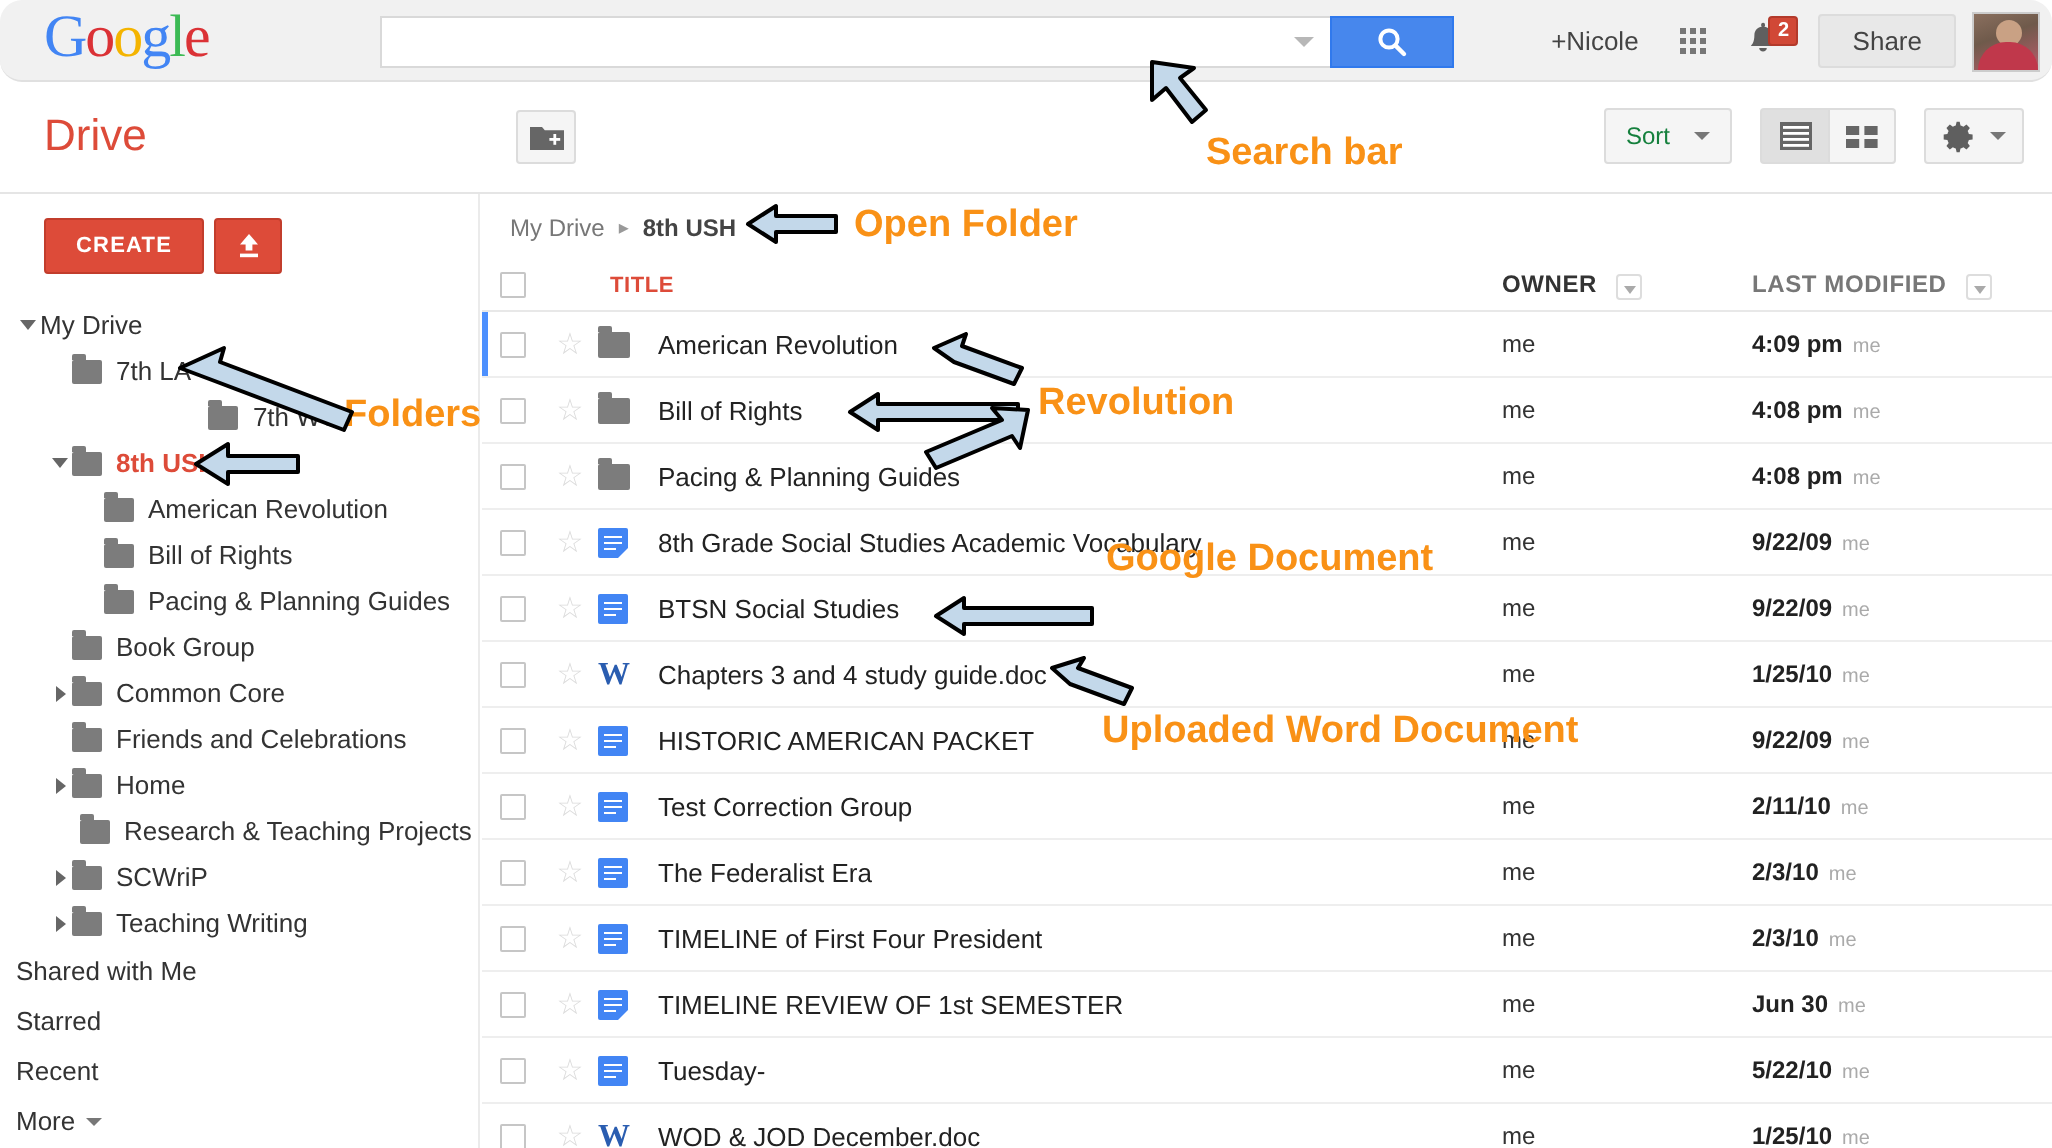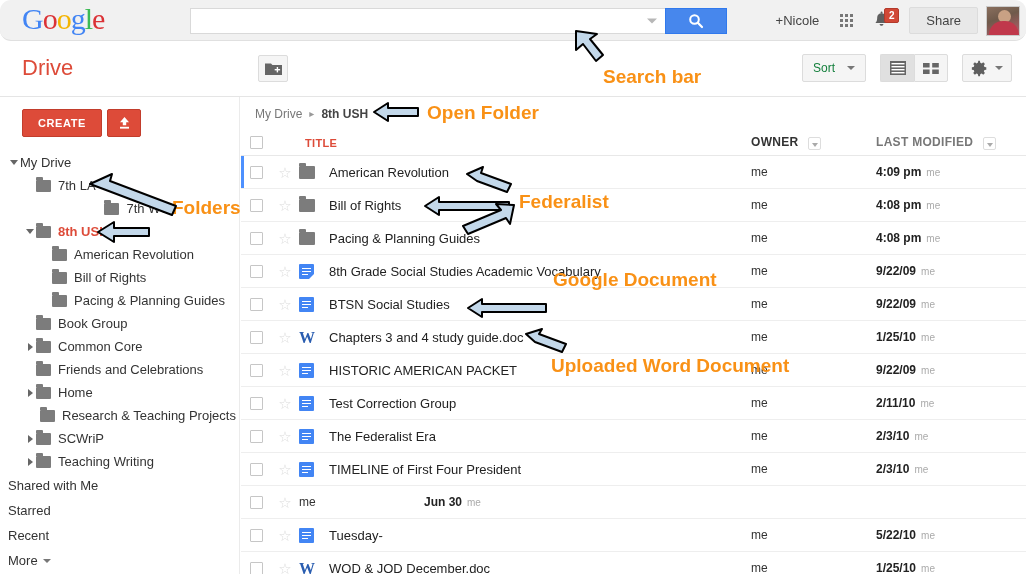--- a/index.html
+++ b/index.html
@@ -682,20 +682,30 @@
           <div class="ownercell"><span>me</span></div>
           <div class="modcell"><span class="moddate">2/3/10</span><span class="modme">me</span></div>
         </div>
         <div class="frow">
           <div class="chkcell">
             <span class="chk"></span>
           </div>
           <div class="starcell">
             <span class="star">☆</span>
           </div>
+          <div class="titlecell">
+            <span class="ficon">
+              <span class="i-doc folded">
+                <i></i>
+                <i></i>
+                <i></i>
+              </span>
+            </span>
+            <span class="fname">TIMELINE REVIEW OF 1st SEMESTER</span>
+          </div>
           <div class="ownercell"><span>me</span></div>
           <div class="modcell"><span class="moddate">Jun 30</span><span class="modme">me</span></div>
         </div>
         <div class="frow">
           <div class="chkcell">
             <span class="chk"></span>
           </div>
           <div class="starcell">
             <span class="star">☆</span>
           </div>
@@ -742,21 +752,21 @@
   </svg>
 
   <div class="anno" style="left:172px; top:197px;">Folders</div>
   <svg class="arrow" style="left:88px; top:172px;" width="92" height="46" viewBox="0 0 92 46">
     <path d="M2 12 L24 2 L22 9 L88 34 L84 43 L18 18 Z" fill="#c3d8ea" stroke="#000" stroke-width="2" stroke-linejoin="round"></path>
   </svg>
   <svg class="arrow" style="left:96px; top:220px;" width="56" height="24" viewBox="0 0 56 24">
     <path d="M2 12 L18 2 L18 8 L53 8 L53 16 L18 16 L18 22 Z" fill="#c3d8ea" stroke="#000" stroke-width="2" stroke-linejoin="round"></path>
   </svg>
 
-  <div class="anno" style="left:519px; top:191px;">Federalist</div>
+  <div class="anno" style="left:519px; top:191px;">Revolution</div>
   <svg class="arrow" style="left:465px; top:166px;" width="48" height="28" viewBox="0 0 48 28">
     <path d="M2 8 L18 1 L16 7 L46 18 L42 26 L12 15 Z" fill="#c3d8ea" stroke="#000" stroke-width="2" stroke-linejoin="round"></path>
   </svg>
   <svg class="arrow" style="left:423px; top:195px;" width="88" height="22" viewBox="0 0 88 22">
     <path d="M2 11 L16 2 L16 7 L86 7 L86 15 L16 15 L16 20 Z" fill="#c3d8ea" stroke="#000" stroke-width="2" stroke-linejoin="round"></path>
   </svg>
   <svg class="arrow" style="left:460px; top:202px;" width="56" height="34" viewBox="0 0 56 34">
     <path d="M54 3 L36 2 L41 8 L3 24 L8 32 L46 16 L50 22 Z" fill="#c3d8ea" stroke="#000" stroke-width="2" stroke-linejoin="round"></path>
   </svg>
 

